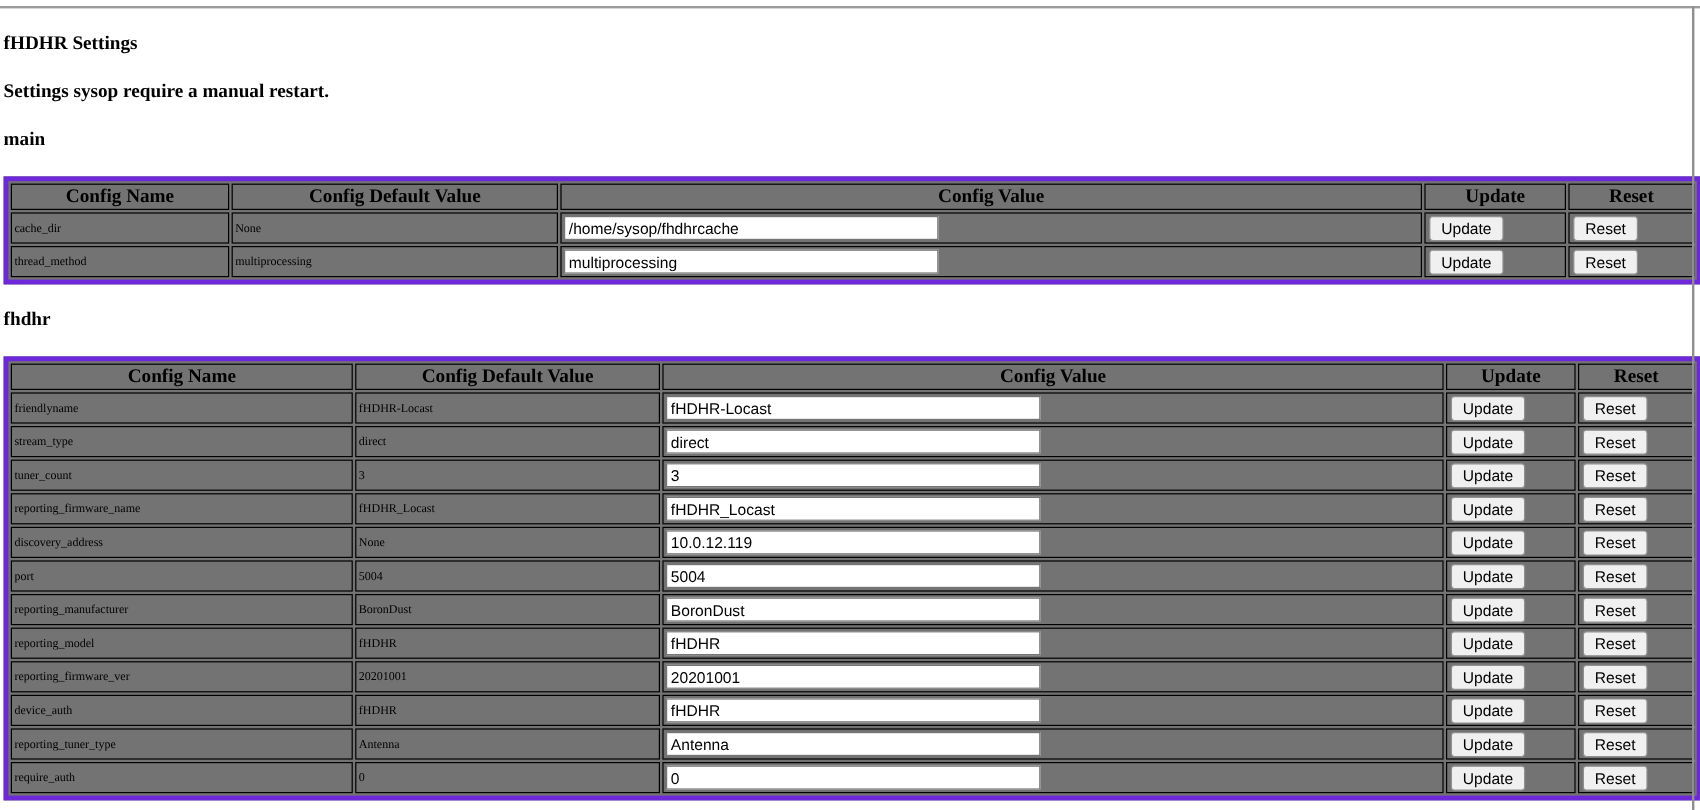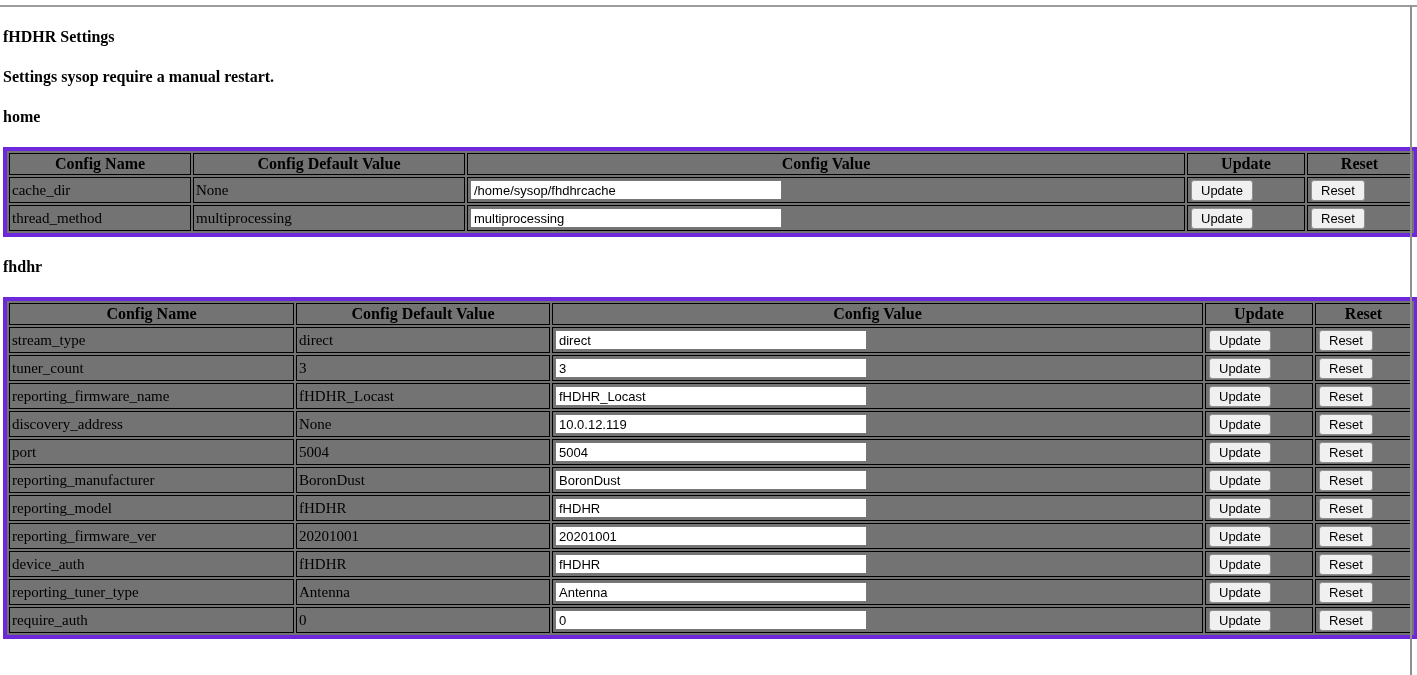--- a/index.html
+++ b/index.html
@@ -25,21 +25,21 @@
     table-layout: fixed; width: 1407px;
     border-collapse: separate; border-spacing: 2px;
     border: 4px solid #6d28d9; background: #737373;
   }
   th, td {
     border: 1px solid #000; padding: 0; overflow: hidden; white-space: nowrap;
     vertical-align: middle;
   }
   th { font-weight: bold; text-align: center; height: 20px; font-size: 16px; }
   td { height: 24px; }
-  .td-name, .td-default { padding-left: 2px; font-size: 15px; }
+  .td-name, .td-default { padding-left: 2px; font-size: 10px; }
   .td-value { padding-left: 2px; }
   .td-btn { padding-left: 1px; }
   input.value-input {
     width: 312px; height: 20px; box-sizing: border-box;
     border: 1px solid #767676; border-radius: 0;
     font-family: "Liberation Sans", sans-serif; font-size: 13px;
     padding: 0 3px; margin: 1px 0; background: #fff; color: #000;
   }
   button.btn {
     font-family: "Liberation Sans", sans-serif; font-size: 13px; color: #000;
@@ -60,21 +60,21 @@
 </style>
 </head>
 <body>
 
 <div class="content">
   <hr class="top-rule">
   <h4 class="first">fHDHR Settings</h4>
   <h4>Settings sysop require a manual restart.</h4>
   <div id="sections">
   <section class="section-0">
-    <h4 class="section-title">home</h4>
+    <h4 class="section-title">main</h4>
     <table class="config-table">
       <colgroup>
         <col class="c-name">
             <col class="c-default">
             <col class="c-value">
             <col class="c-update">
             <col class="c-reset">
       </colgroup>
       <thead>
         <tr>
@@ -130,20 +130,33 @@
       <thead>
         <tr>
           <th>Config Name</th>
           <th>Config Default Value</th>
           <th>Config Value</th>
           <th>Update</th>
           <th>Reset</th>
         </tr>
       </thead>
       <tbody>
+  <tr>
+    <td class="td-name">friendlyname</td>
+    <td class="td-default">fHDHR-Locast</td>
+    <td class="td-value">
+      <input type="text" class="value-input" value="fHDHR-Locast" style="">
+    </td>
+    <td class="td-btn">
+      <button class="btn update-btn">Update</button>
+    </td>
+    <td class="td-btn">
+      <button class="btn reset-btn">Reset</button>
+    </td>
+  </tr>
 
   <tr>
     <td class="td-name">stream_type</td>
     <td class="td-default">direct</td>
     <td class="td-value">
       <input type="text" class="value-input" value="direct" style="">
     </td>
     <td class="td-btn">
       <button class="btn update-btn">Update</button>
     </td>

